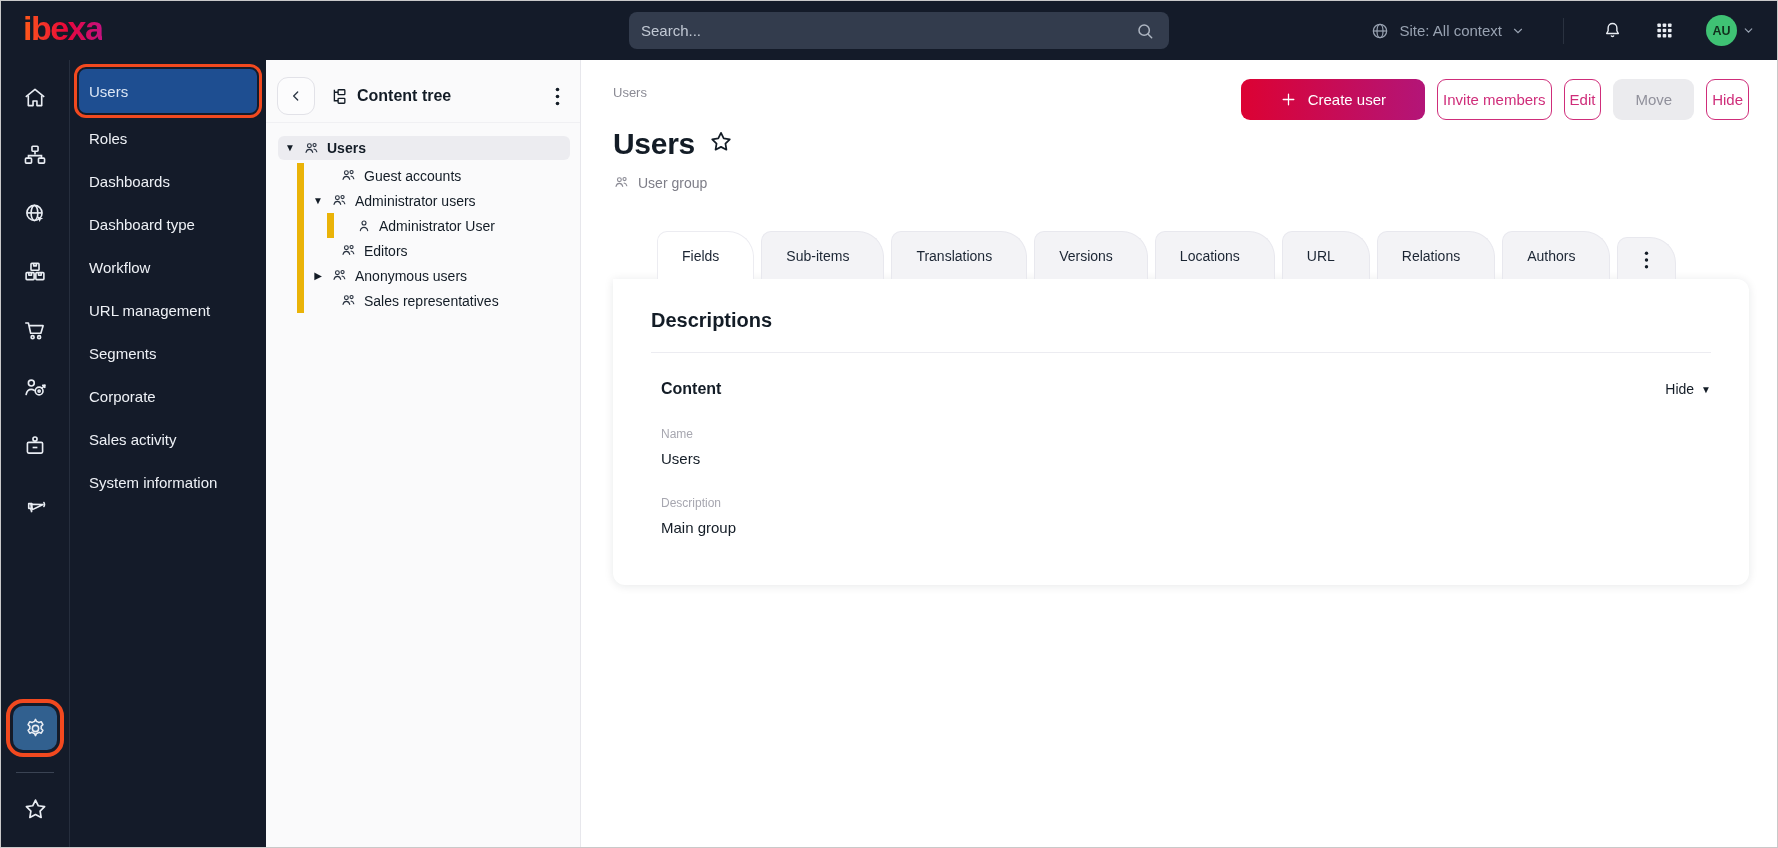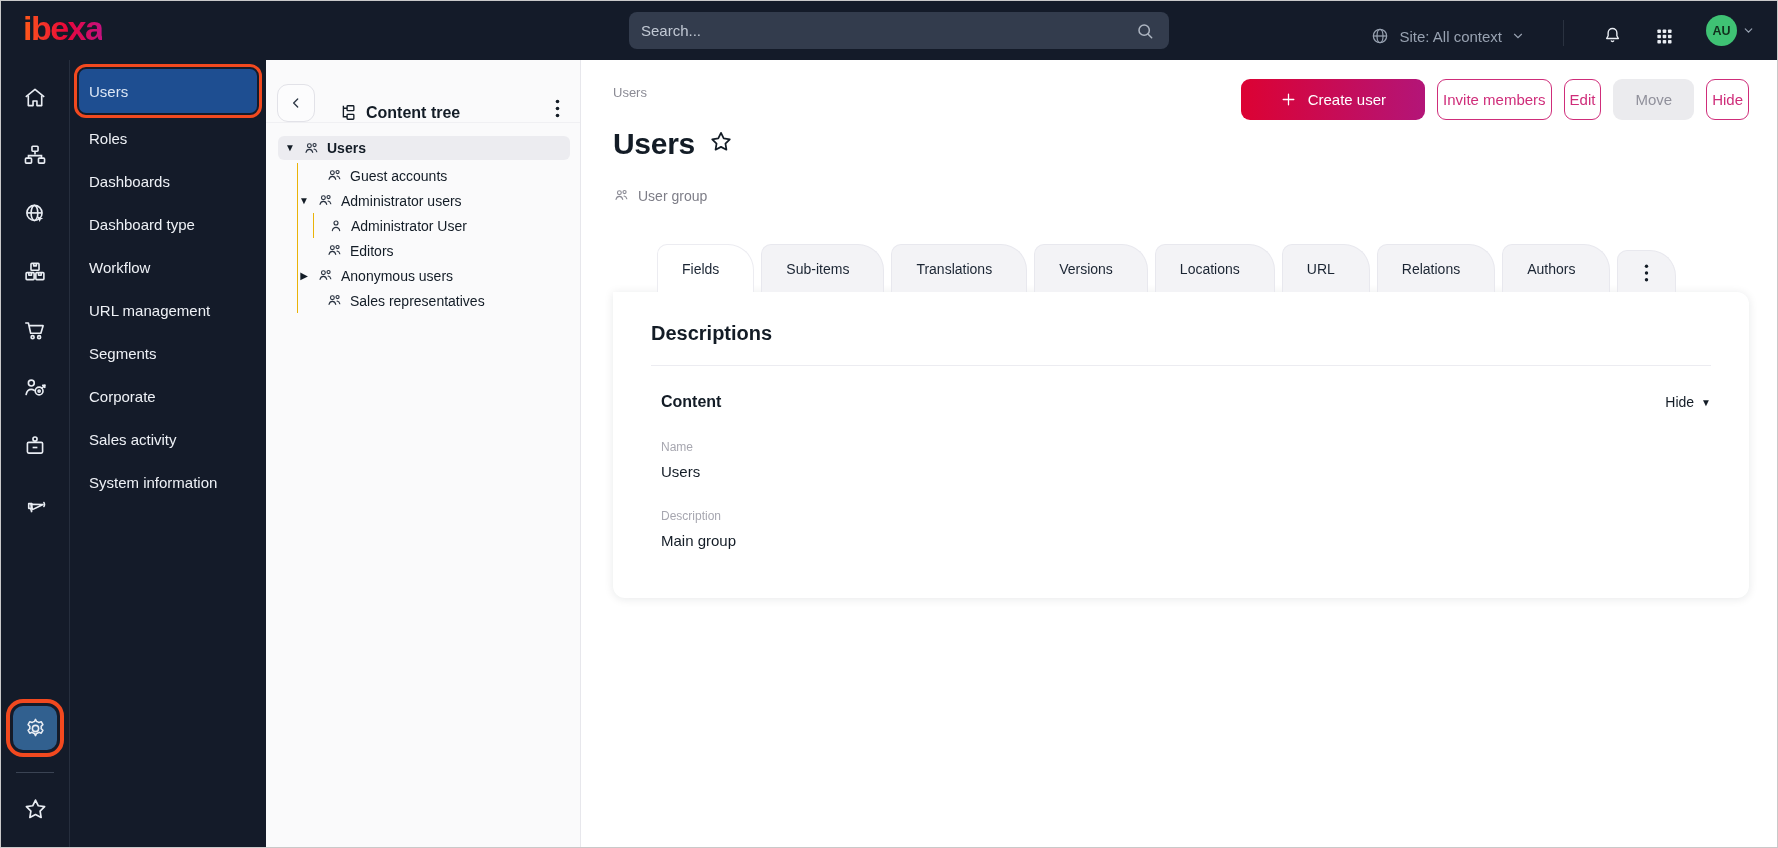--- a/index.html
+++ b/index.html
@@ -26,21 +26,21 @@
   .search-wrap {
     position:absolute; left:628px; top:11px; width:540px; height:37px;
     background:#333c4d; border-radius:8px; display:flex; align-items:center;
     padding:0 14px 0 12px; color:#c7cdd8;
   }
   .search-input {
     flex:1; background:transparent; border:none; outline:none;
     color:#e6eaf0; font-size:15px; font-family:"Liberation Sans",sans-serif;
   }
   .search-input::placeholder { color:#c2c9d4; }
-  .topbar-right { margin-left:auto; display:flex; align-items:flex-end; gap:32px; color:#98a2b1; }
+  .topbar-right { margin-left:auto; display:flex; align-items:center; gap:32px; color:#98a2b1; }
   .site-ctx { display:flex; align-items:center; gap:9px; font-size:15px; cursor:pointer; }
   .vdivider { width:1px; height:26px; background:#39425296; margin:0 6px; }
   .top-icon { color:#e9edf3; display:flex; align-items:center; }
   .avatar {
     width:31px; height:31px; border-radius:50%; background:#3fc274;
     color:#11301d; font-size:12.5px; font-weight:700;
     display:flex; align-items:center; justify-content:center;
   }
   .avatar-group { display:flex; align-items:center; gap:5px; }
 
@@ -79,40 +79,40 @@
     outline:3px solid #f2491f; outline-offset:2px;
     color:#dbe6f5;
   }
 
   
   .tree-panel {
     width:315px; flex:none; background:#fafafb; border-right:1px solid #e7e7ec;
     display:flex; flex-direction:column;
   }
   .tree-header {
-    height:63px; flex:none; display:flex; align-items:flex-end;
-    padding:10px 16px 0 11px; gap:23px; border-bottom:1px solid #f0f0f3;
+    height:63px; flex:none; display:flex; align-items:center;
+    padding:10px 16px 0 11px; gap:14px; border-bottom:1px solid #f0f0f3;
   }
   .collapse-btn {
     width:38px; height:38px; border:1px solid #e2e2e8; border-radius:11px;
     background:#fcfcfd; color:#2c3644; display:flex; align-items:center; justify-content:center;
     cursor:pointer;
   }
   .tree-title { display:flex; align-items:center; gap:9px; font-size:16px; font-weight:700; color:#131c26; }
   .kebab { margin-left:auto; color:#131c26; cursor:pointer; padding:4px; }
 
   .tree-body { padding:13px 10px 0 12px; font-size:14px; color:#131c26; }
   .tree-row {
     height:25px; display:flex; align-items:center; gap:7px; cursor:pointer;
     padding-left:6px; border-radius:6px;
   }
   .tree-row.selected { background:#ececf0; font-weight:700; height:24px; margin-bottom:3px; }
   .caret { width:12px; flex:none; font-size:10px; color:#131c26; text-align:center; line-height:1; }
   .tree-ico { color:#28313f; flex:none; display:flex; }
-  .tree-children { margin-left:19px; border-left:1px solid #eab308; padding-left:0; }
+  .tree-children { margin-left:19px; border-left:7px solid #eab308; padding-left:8px; }
   .tree-children .tree-row { padding-left:9px; }
   .tree-children .tree-children { margin-left:15px; }
   .tree-children .tree-children .tree-row { padding-left:14px; }
 
   
   .main { flex:1; background:#fff; position:relative; padding:0 28px 0 32px; min-width:0; }
   .breadcrumb { padding-top:25px; font-size:13px; color:#8b8b95; }
   .actions { position:absolute; top:19px; right:28px; display:flex; gap:12px; }
   .btn {
     height:41px; border-radius:9px; display:flex; align-items:center;
@@ -122,21 +122,21 @@
   .btn-primary {
     background:linear-gradient(90deg,#dc0233,#b31578);
     color:#fff; padding:0 39px; gap:11px;
   }
   .btn-outline { border:1px solid #cf2d7a; color:#cf2d7a; padding:0 5px; }
   .btn-disabled { background:#ebebee; color:#90909b; padding:0 22px; cursor:default; }
 
   .title-row { margin-top:27px; display:flex; align-items:center; gap:13px; }
   .page-title { font-size:30px; font-weight:700; color:#131c26; letter-spacing:-.3px; }
   .title-star { font-size:28px; color:#131c26; line-height:1; cursor:pointer; padding-bottom:4px; }
-  .subtitle { margin-top:26px; display:flex; align-items:center; gap:8px; color:#7d7d87; font-size:14px; }
+  .subtitle { margin-top:13px; display:flex; align-items:center; gap:8px; color:#7d7d87; font-size:14px; }
   .subtitle .tree-ico { color:#8b8b95; }
 
   
   .tabs { margin-top:40px; display:flex; align-items:flex-end; position:relative; z-index:2;padding-left:44px; }
   .tab {
     background:#f3f3f6; border:1px solid #e8e8ee; border-bottom:none;
     border-radius:10px 26px 0 0; margin-right:7px;
     padding:16px 34px 15px 24px; font-size:14px; color:#1b2533; cursor:pointer;
     position:relative;
   }

